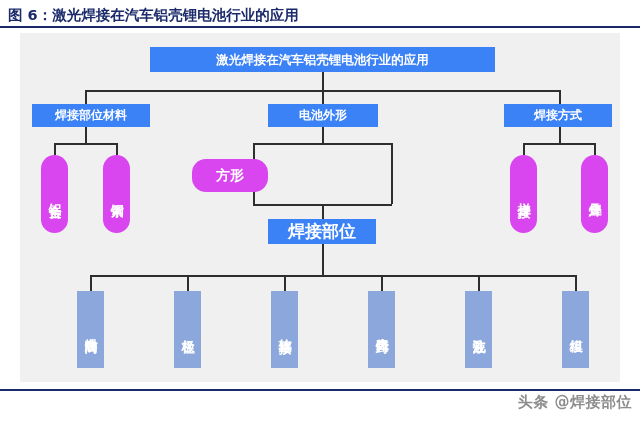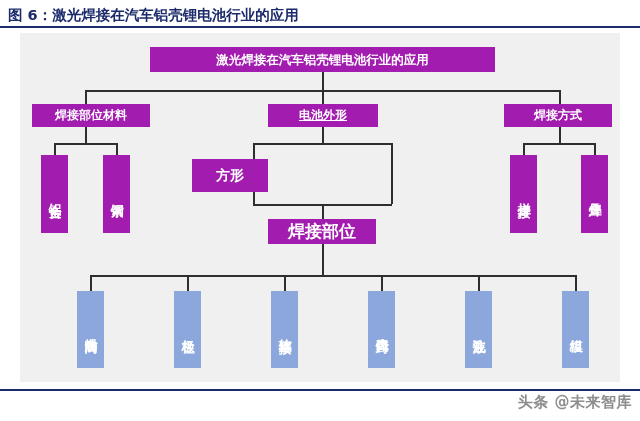--- a/index.html
+++ b/index.html
@@ -58,22 +58,22 @@
   .box {
     position: absolute;
     display: flex;
     align-items: center;
     justify-content: center;
     color: #ffffff;
     font-weight: bold;
     text-align: center;
     line-height: 1.12;
   }
-  .navy   { background: #a21caf; }
-  .red    { background: #a21caf; }
+  .navy   { background: #3b82f6; }
+  .red    { background: #d946ef; border-radius: 14px; }
   .lblue  { background: #8ba7dc; }
 
   .vert {
     writing-mode: vertical-rl;
     text-orientation: upright;
     letter-spacing: 1px;
   }
 
   
   #footer-rule {
@@ -117,21 +117,21 @@
 
     <div class="hline" style="left:65px; top:57px; width:475px;"></div>
 
     <div class="vline" style="left:65px; top:57px; height:15px;"></div>
     <div class="vline" style="left:302px; top:57px; height:15px;"></div>
     <div class="vline" style="left:539px; top:57px; height:15px;"></div>
 
     <div class="box navy" style="left:12px; top:71px; width:118px; height:23px; font-size:12px;">
       <span>焊接部位材料</span>
     </div>
-    <div class="box navy" style="left:248px; top:71px; width:110px; height:23px; font-size:12px;text-decoration:underline;">
+    <div class="box navy" style="left:248px; top:71px; width:110px; height:23px; font-size:12px;">
       <span>电池外形</span>
     </div>
     <div class="box navy" style="left:484px; top:71px; width:108px; height:23px; font-size:12px;">
       <span>焊接方式</span>
     </div>
 
     <div class="vline" style="left:65px; top:94px; height:16px;"></div>
     <div class="hline" style="left:34px; top:110px; width:63px;"></div>
     <div class="vline" style="left:34px; top:110px; height:12px;"></div>
     <div class="vline" style="left:96px; top:110px; height:12px;"></div>
@@ -195,15 +195,15 @@
     <div class="box lblue vert" style="left:445px; top:258px; width:27px; height:77px; font-size:13px;">
       <span>注液孔</span>
     </div>
     <div class="box lblue vert" style="left:542px; top:258px; width:27px; height:77px; font-size:13px;">
       <span>模组</span>
     </div>
 
   </div>
 
   <div id="footer-rule"></div>
-  <div id="watermark">头条 @未来智库</div>
+  <div id="watermark">头条 @焊接部位</div>
 
 </div>
 
 </body></html>

